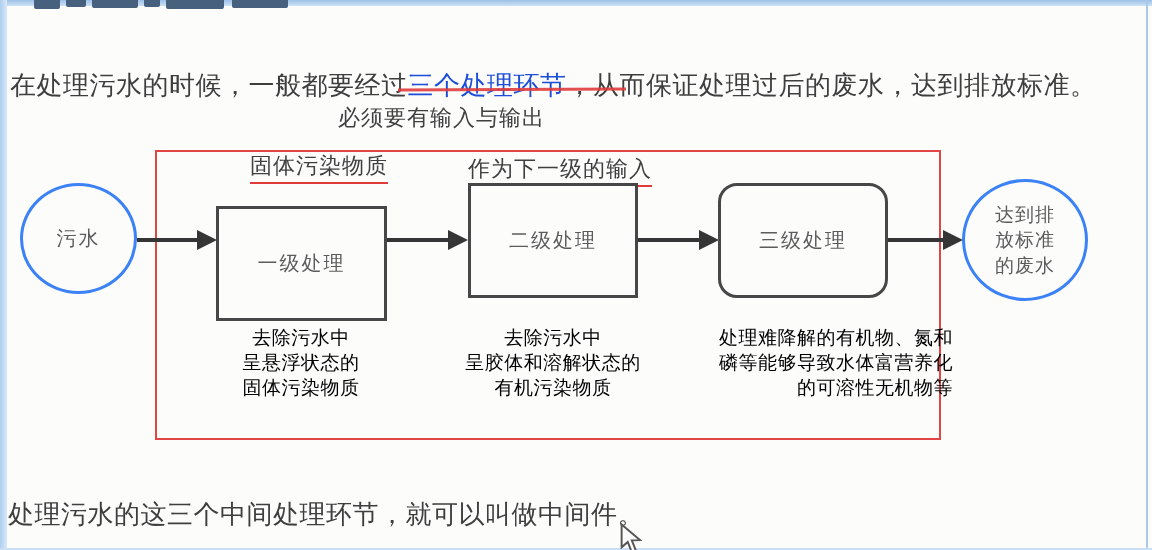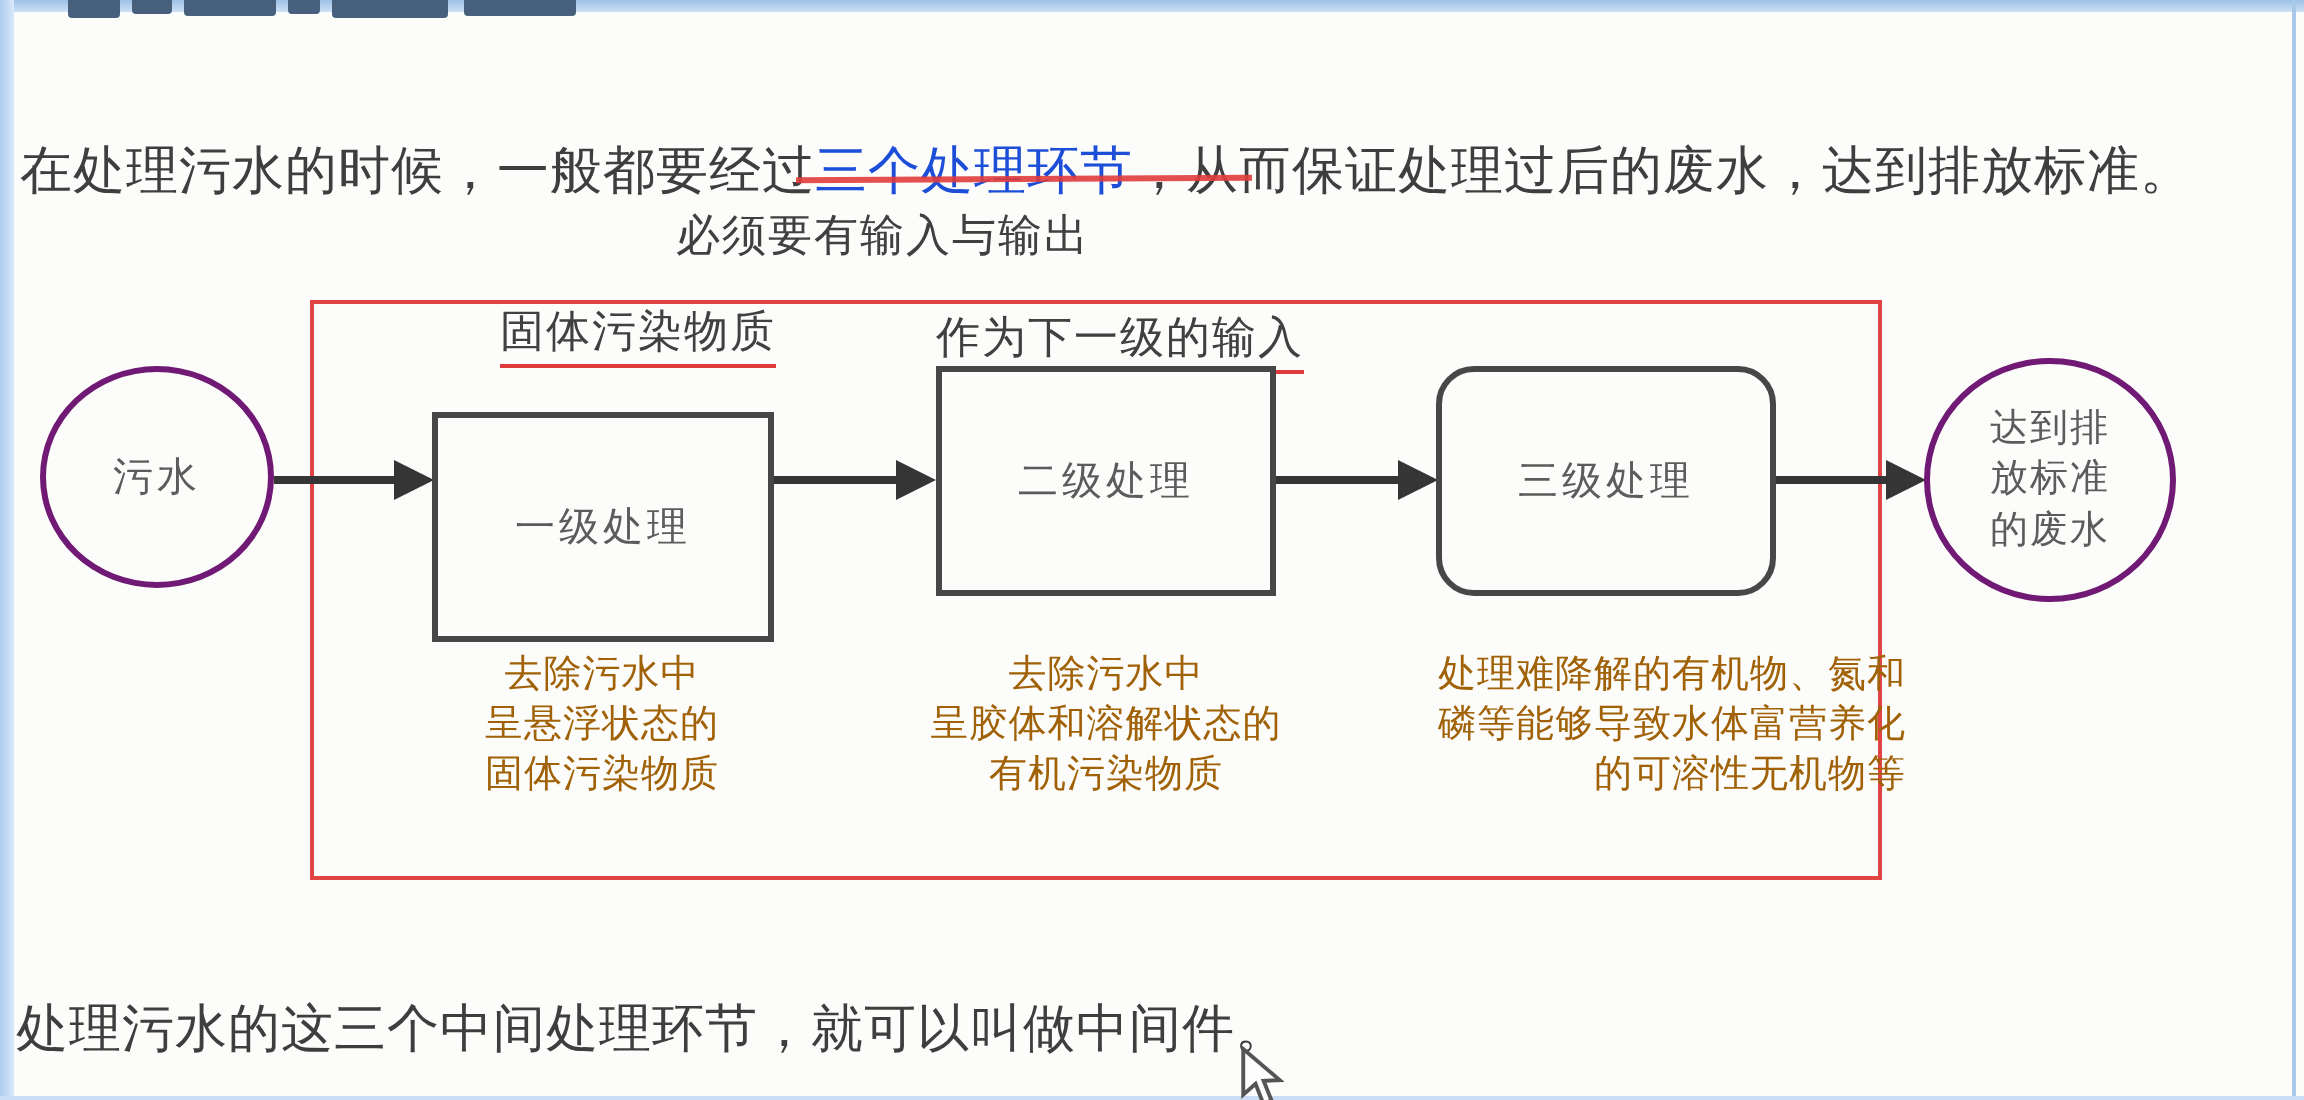--- a/index.html
+++ b/index.html
@@ -51,41 +51,41 @@
     position: absolute; height: 3px; background: #e03b3b;
     transform: rotate(-0.3deg); opacity: 0.9;
   }
   .red-rect {
     position: absolute; left: 155px; top: 150px; width: 782px; height: 286px;
     border: 2px solid #e14444;
   }
 
   
   .node-circle {
-    position: absolute; border: 3px solid #701a75; border-radius: 50%;
+    position: absolute; border: 3px solid #3b82f6; border-radius: 50%;
     background: #fcfcfb; box-sizing: border-box;
     display: flex; align-items: center; justify-content: center;
     color: #5c5c5c; font-size: 20px; letter-spacing: 2px; text-align: center;
   }
   .node-circle .multiline { white-space: pre-line; font-size: 19px; line-height: 1.35; letter-spacing: 1px; }
   .node-box {
     position: absolute; top: 183px; height: 115px; width: 170px;
     border: 3px solid #474747; background: #fcfcfb; box-sizing: border-box;
     display: flex; align-items: center; justify-content: center;
     color: #5c5c5c; font-size: 20px; letter-spacing: 2px;
   }
   .arrow-line { position: absolute; top: 238px; height: 4px; background: #353535; }
   .arrow-head {
     position: absolute; top: 230px; width: 0; height: 0;
     border-top: 10px solid transparent; border-bottom: 10px solid transparent;
     border-left: 20px solid #353535;
   }
   .stage-desc {
     position: absolute; top: 325px; white-space: pre-line; text-align: center;
-    color: #a16207; font-size: 19px; line-height: 1.32; letter-spacing: 0.5px;
+    color: #000000; font-size: 19px; line-height: 1.32; letter-spacing: 0.5px;
   }
 
   
   .cursor { position: absolute; left: 620px; top: 523px; }
 </style>
 </head>
 <body>
 
 <div id="stage">
 

